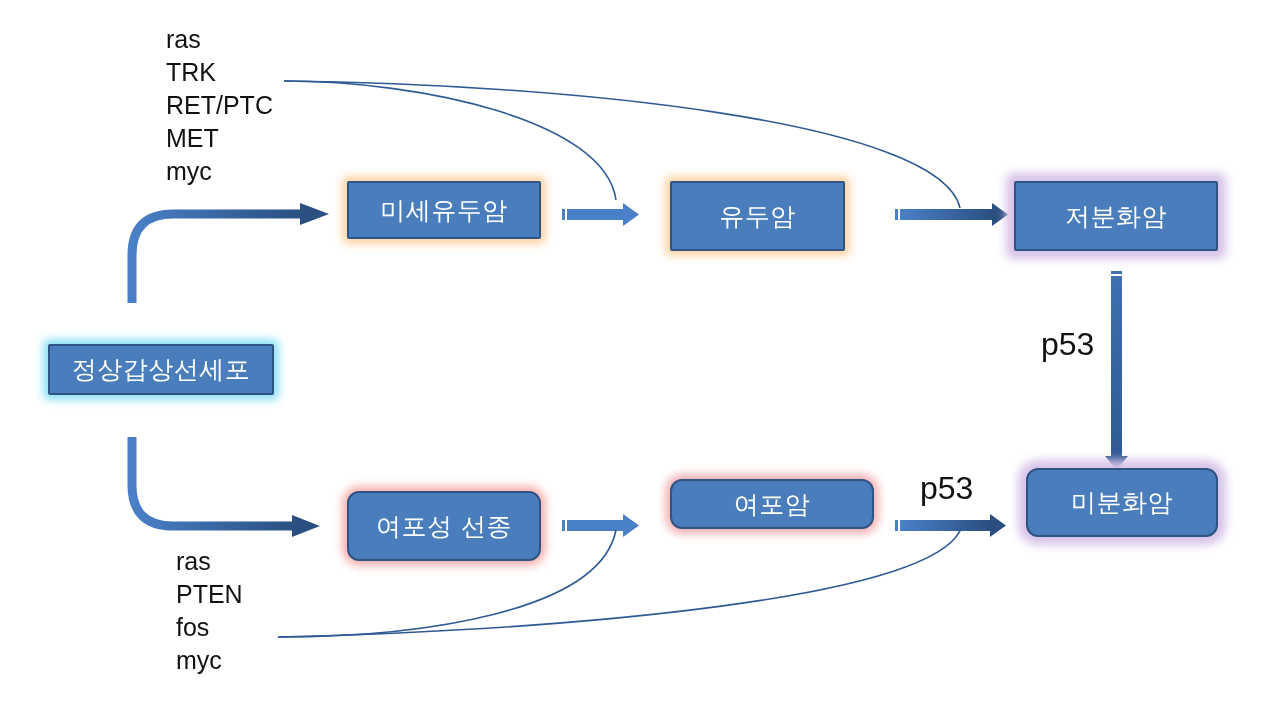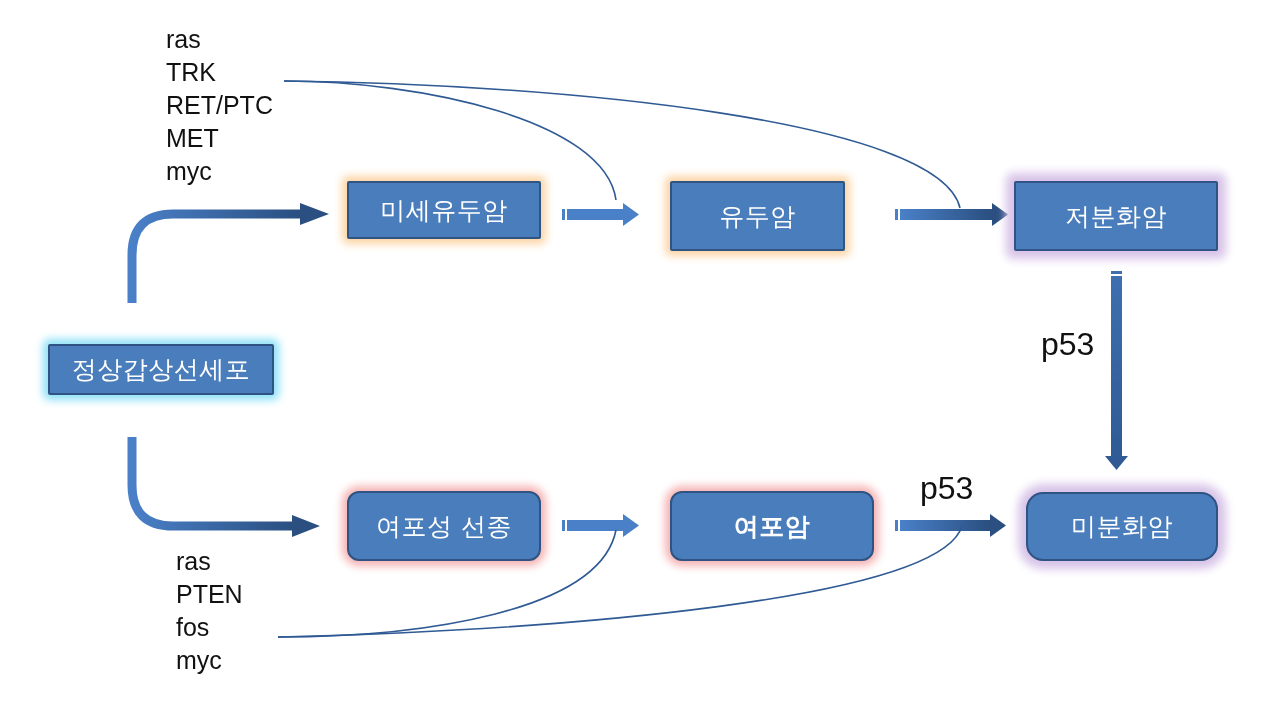--- a/index.html
+++ b/index.html
@@ -93,25 +93,25 @@
 </div>
 
 <div class="node sq glow-purple" style="left:1014px; top:181px; width:204px; height:70px;">
   <span>저분화암</span>
 </div>
 
 <div class="node rd glow-red" style="left:347px; top:491px; width:194px; height:70px;">
   <span>여포성 선종</span>
 </div>
 
-<div class="node rd glow-red" style="left:670px; top:491px; width:204px; height:70px;font-weight:bold;">
+<div class="node rd glow-red" style="left:670px; top:479px; width:204px; height:50px;">
   <span>여포암</span>
 </div>
 
-<div class="node rd glow-purple" style="left:1026px; top:492px; width:192px; height:69px;border-radius:17px;">
+<div class="node rd glow-purple" style="left:1026px; top:468px; width:192px; height:69px;">
   <span>미분화암</span>
 </div>
 
 <div class="genes" style="left:166px; top:23px;">
   <div>ras</div>
   <div>TRK</div>
   <div>RET/PTC</div>
   <div>MET</div>
   <div>myc</div>
 </div>

